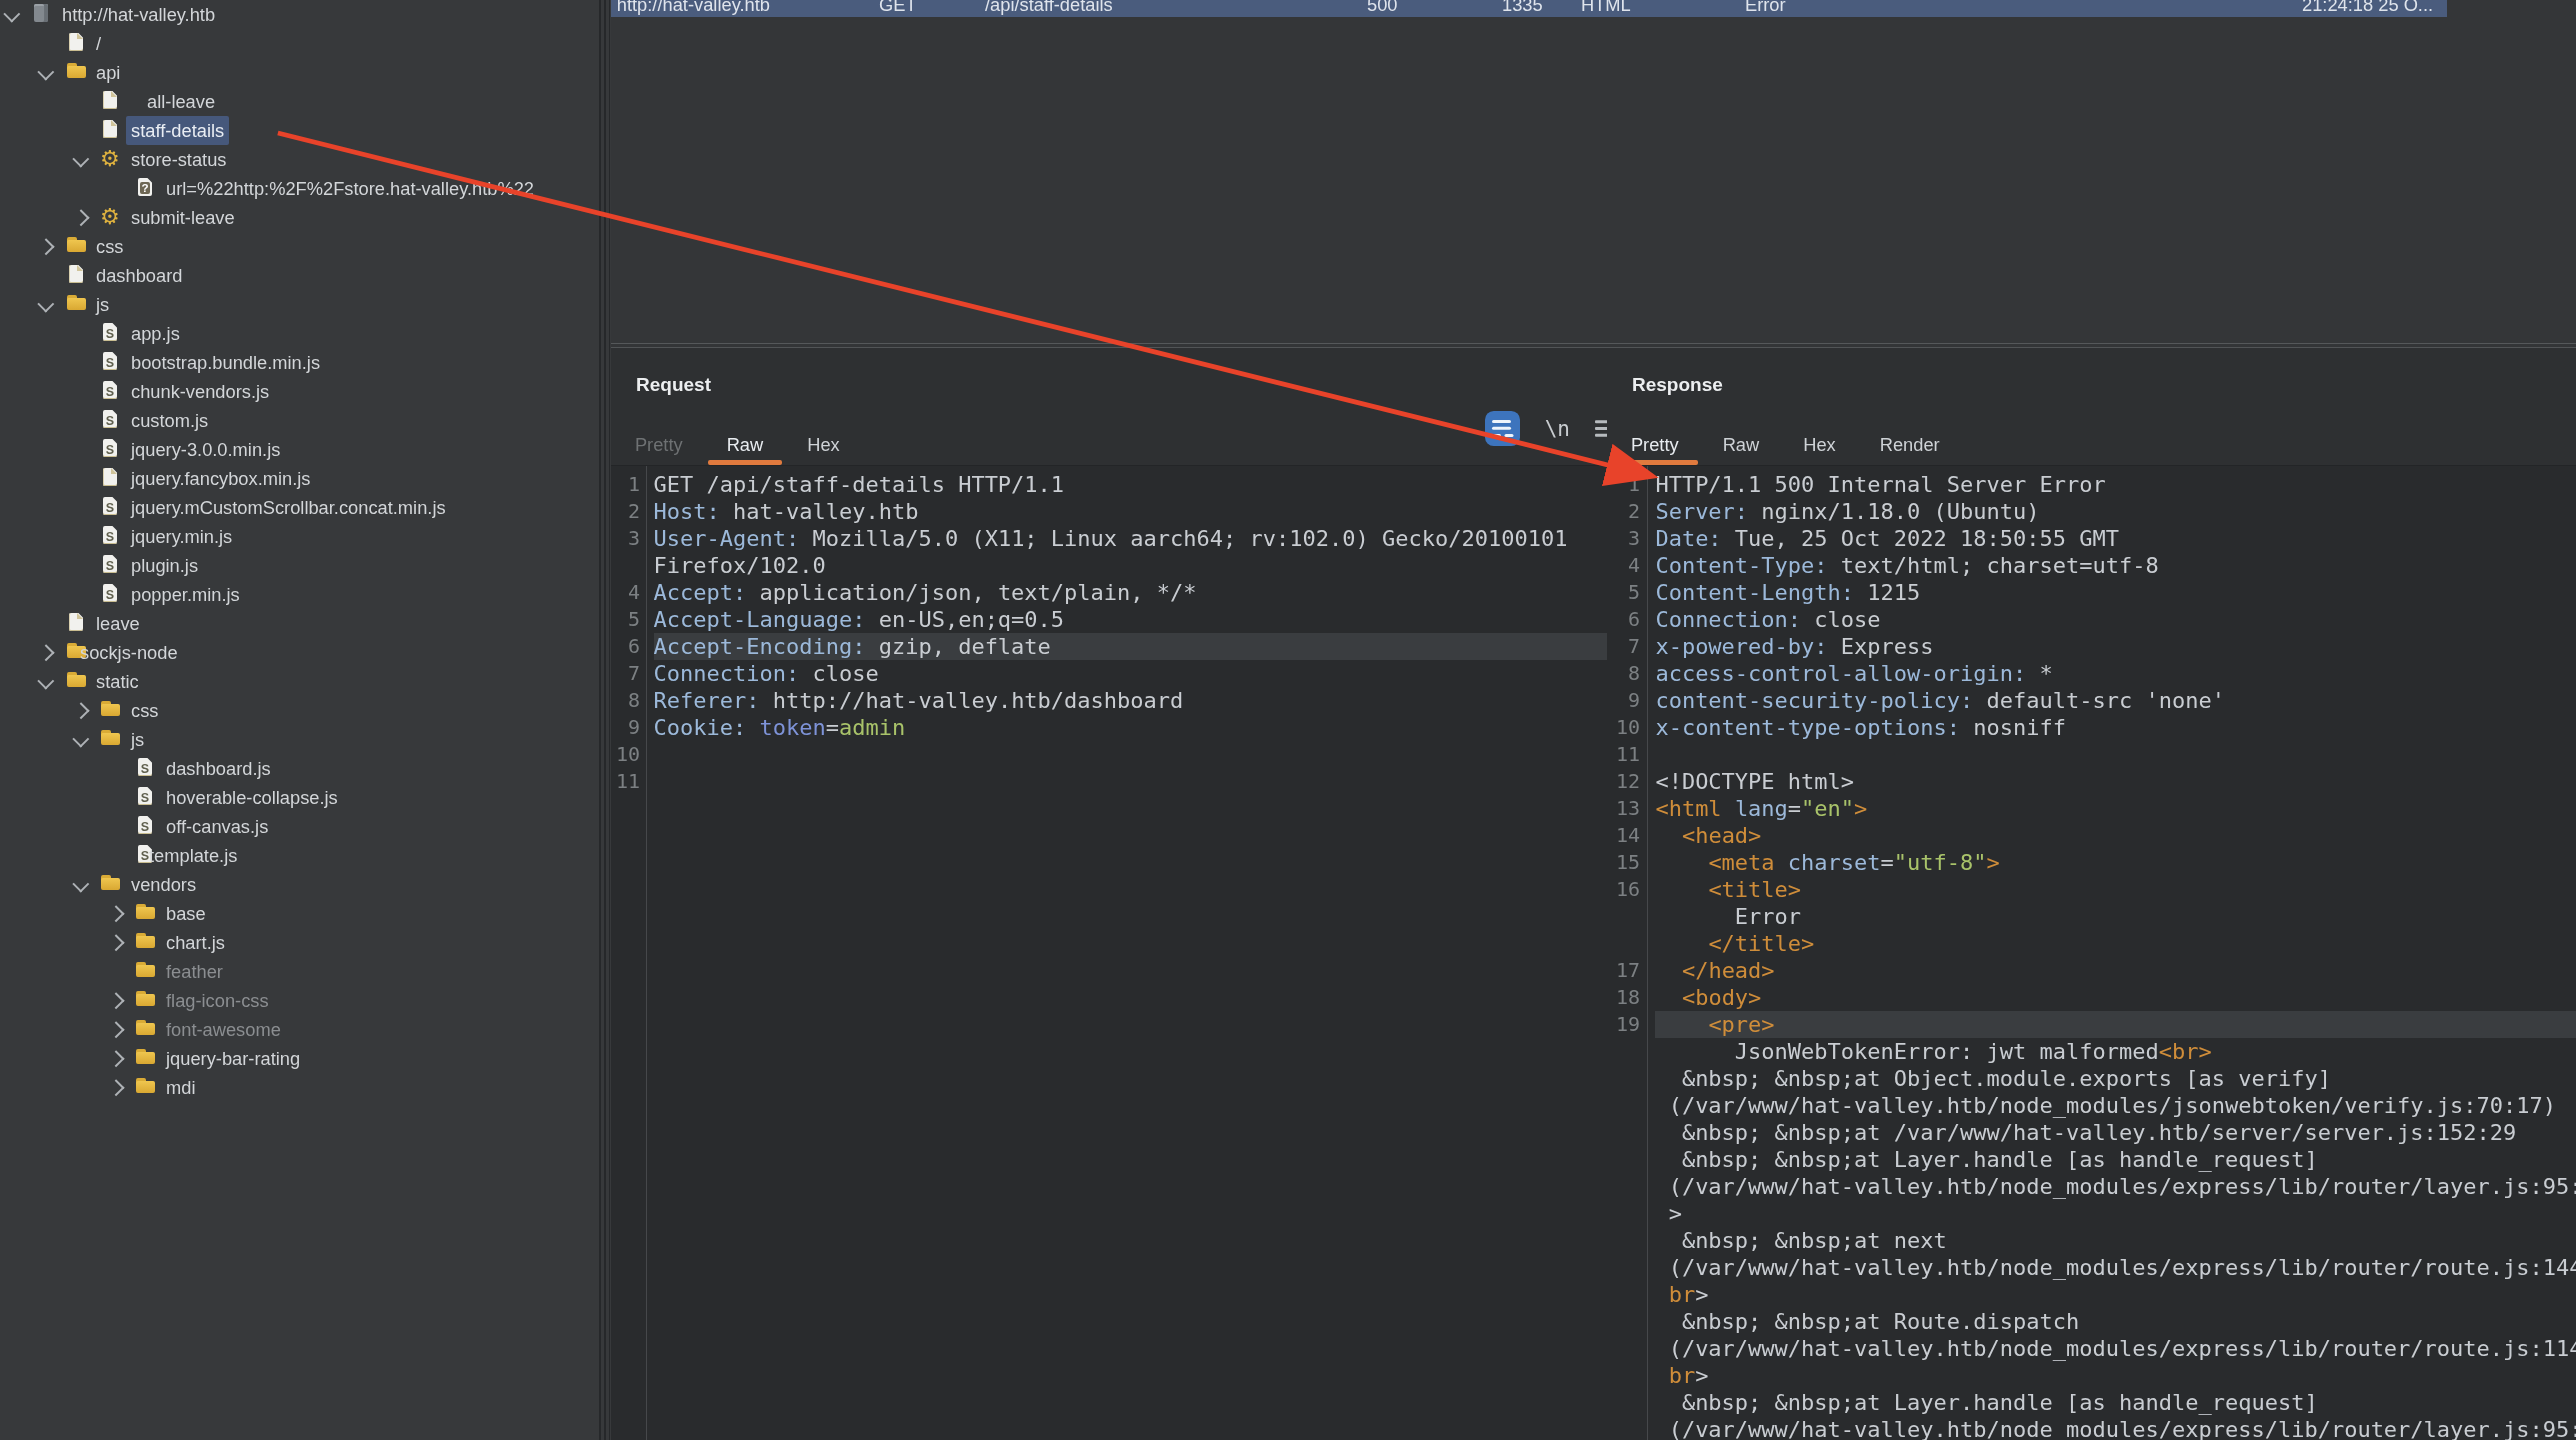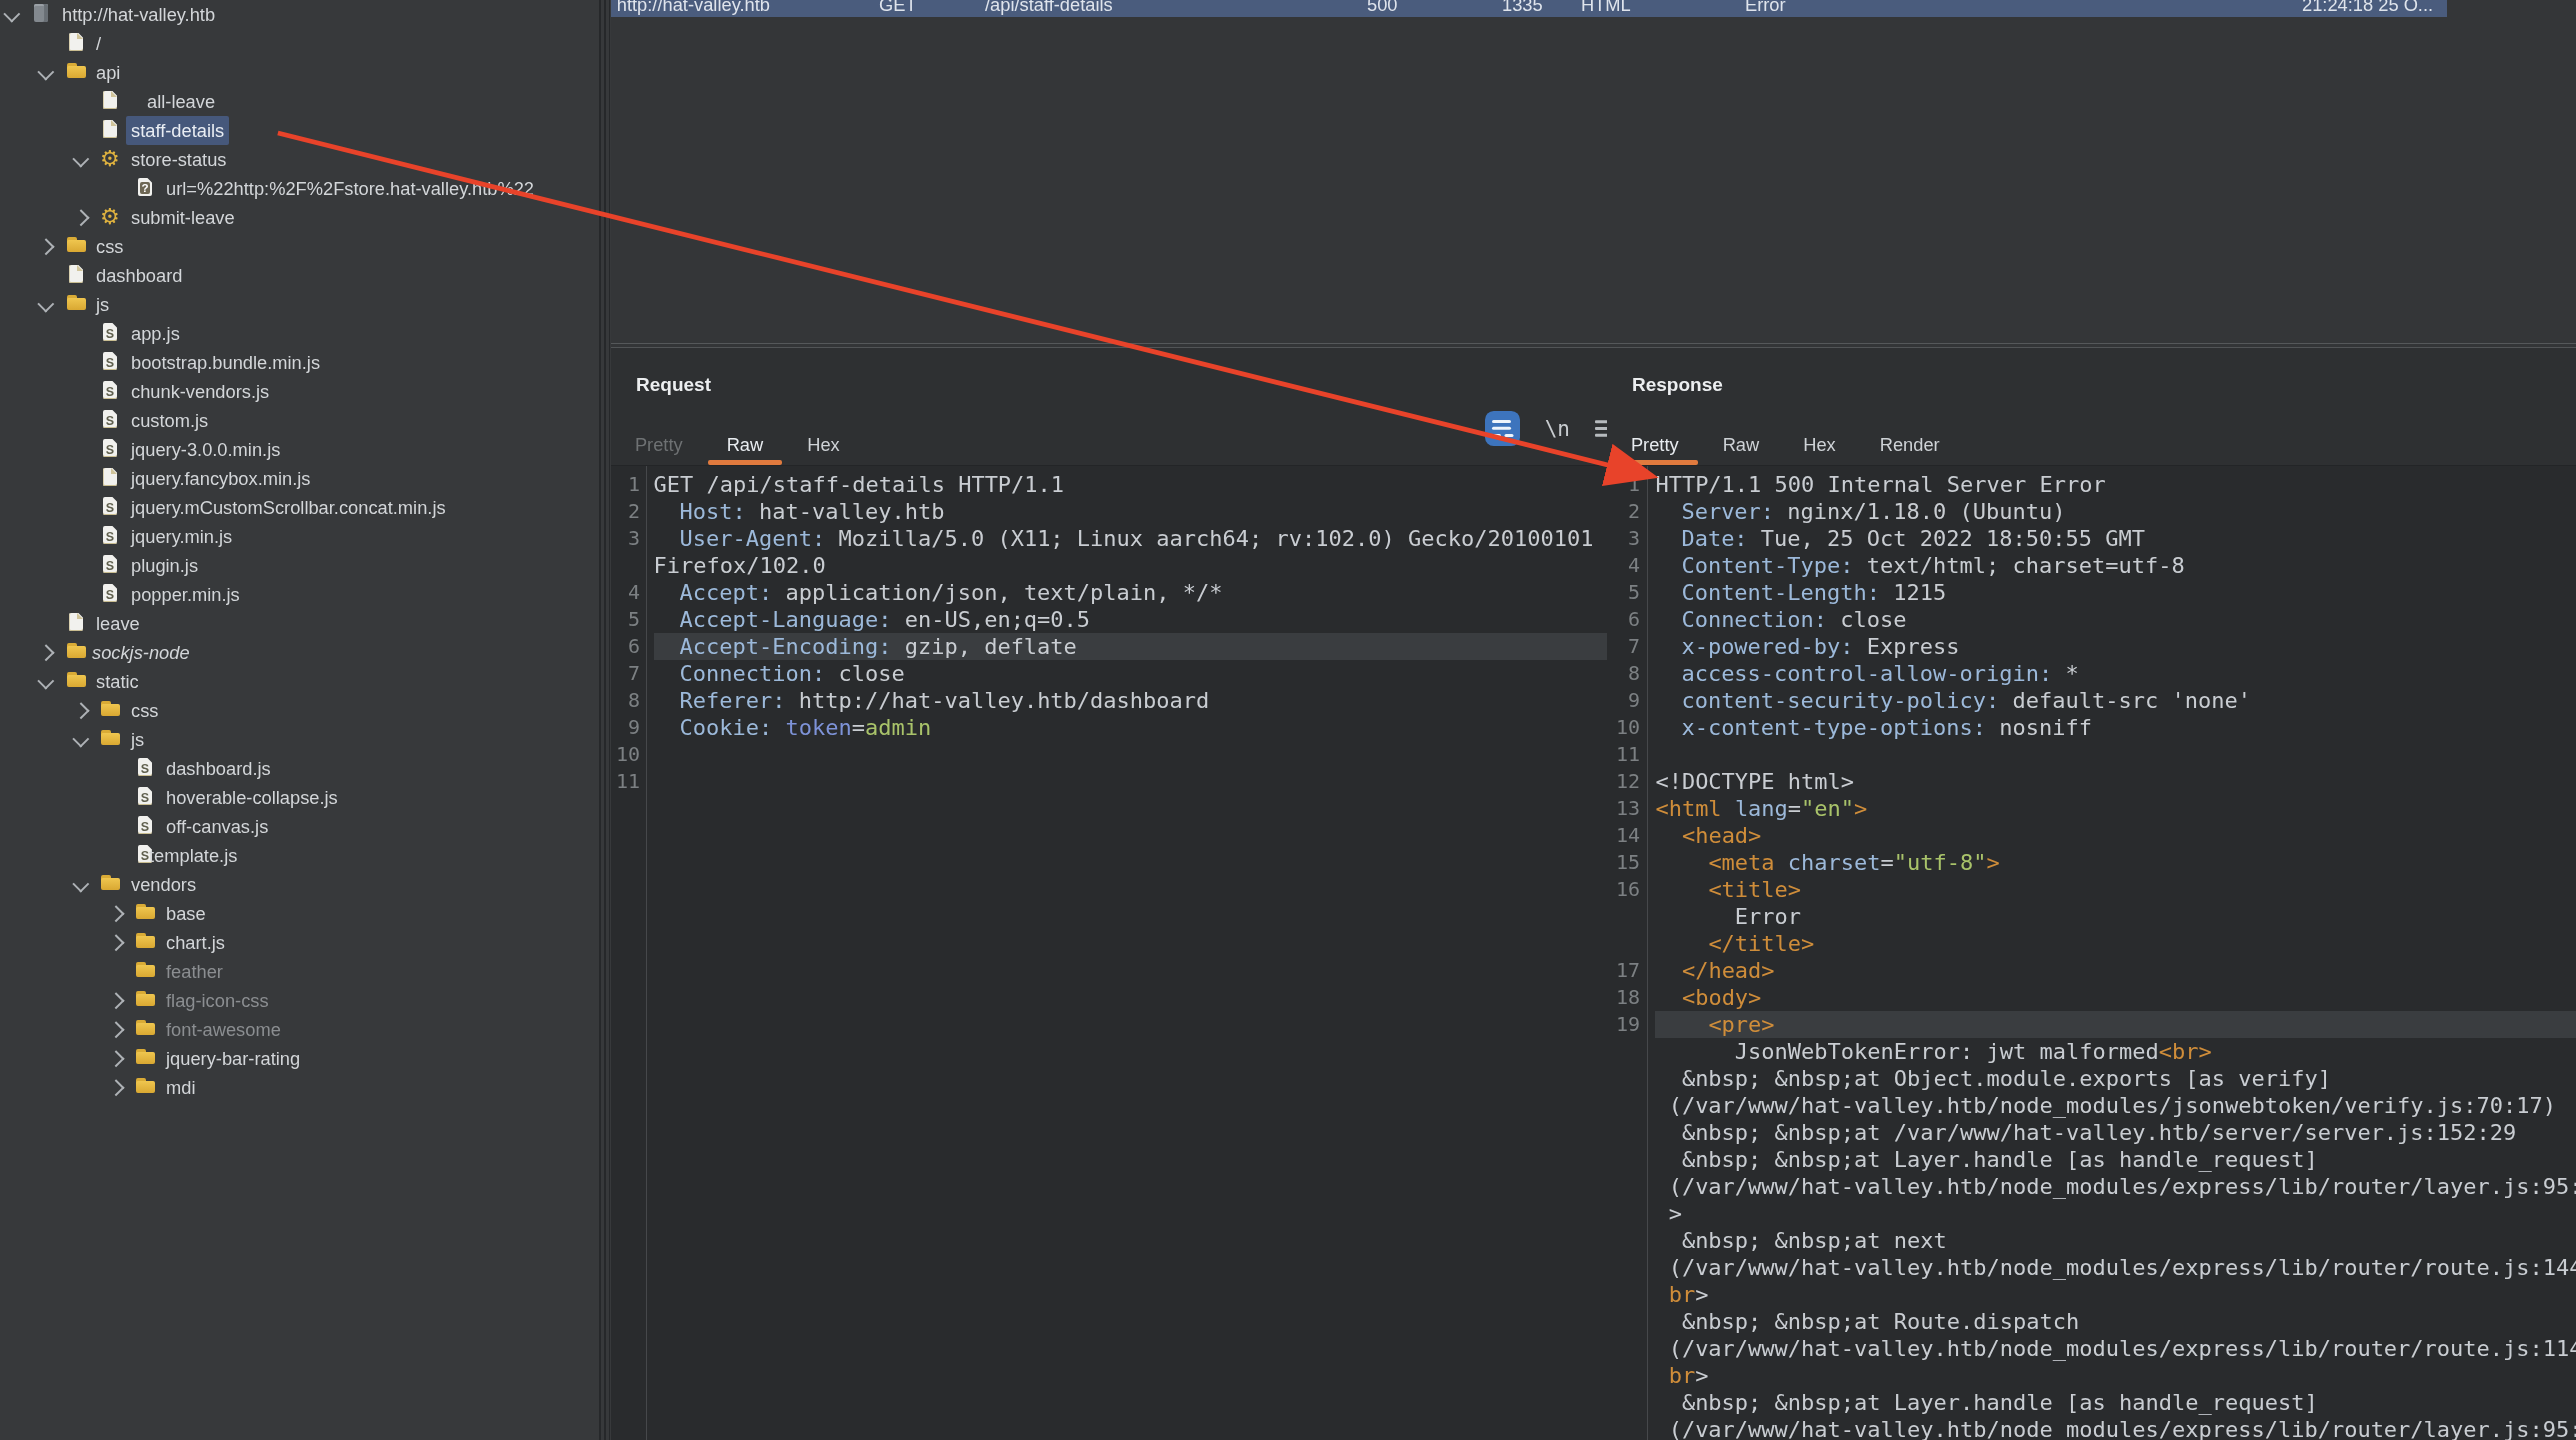--- a/index.html
+++ b/index.html
@@ -75,21 +75,21 @@
   
   .editor{position:absolute;left:0;right:0;top:117px;bottom:0;background:#292b2d;overflow:hidden;padding-top:4.8px;}
   .gutline{position:absolute;top:0;bottom:0;width:0;border-left:1px solid #46484b;}
   #req .gutline{left:35px;} #resp .gutline{left:40px;}
   .line{display:flex;height:27px;white-space:pre;}
   .ln{flex:0 0 29px;text-align:right;font:20px/27px "DejaVu Sans Mono",monospace;color:#7c8083;}
   #resp .ln{flex-basis:33px;}
   .code{flex:1 1 auto;margin-left:13.5px;overflow:hidden;font:22px/27px "DejaVu Sans Mono",monospace;}
   #resp .code{margin-left:15.4px;}
   .line.hl .code{background:#3a3d40;}
-  .c-p{color:#c9cdd2;} .c-h{color:#9cb9da;margin-left:26px;} .c-k{color:#7e93d8;}
+  .c-p{color:#c9cdd2;} .c-h{color:#9cb9da;} .c-k{color:#7e93d8;}
   .c-v{color:#a9c36a;} .c-t{color:#cf8d3a;} .c-a{color:#9cb9da;}
 
   
   #arrow{position:absolute;left:0;top:0;width:2576px;height:1440px;pointer-events:none;z-index:50;}
 </style>
 </head>
 <body>
 
 <div id="root">
 
@@ -184,21 +184,21 @@
         <span class="ti ti-jsfile" style="left: 100px;"></span>
         <span class="tree-label" style="left: 131px;">popper.min.js</span>
       </div>
       <div class="tree-row">
         <span class="ti ti-file" style="left: 66px;"></span>
         <span class="tree-label" style="left: 96px;">leave</span>
       </div>
       <div class="tree-row">
         <span class="chev closed" style="left: 40px;"></span>
         <span class="ti ti-folder" style="left: 66px;"></span>
-        <span class="tree-label" style="left: 92px; font-style: italic;">sockjs-node</span>
+        <span class="tree-label" style="left: 80px;">sockjs-node</span>
       </div>
       <div class="tree-row">
         <span class="chev open" style="left: 40px;"></span>
         <span class="ti ti-folder" style="left: 66px;"></span>
         <span class="tree-label" style="left: 96px;">static</span>
       </div>
       <div class="tree-row">
         <span class="chev closed" style="left: 75px;"></span>
         <span class="ti ti-folder" style="left: 100px;"></span>
         <span class="tree-label" style="left: 131px;">css</span>

